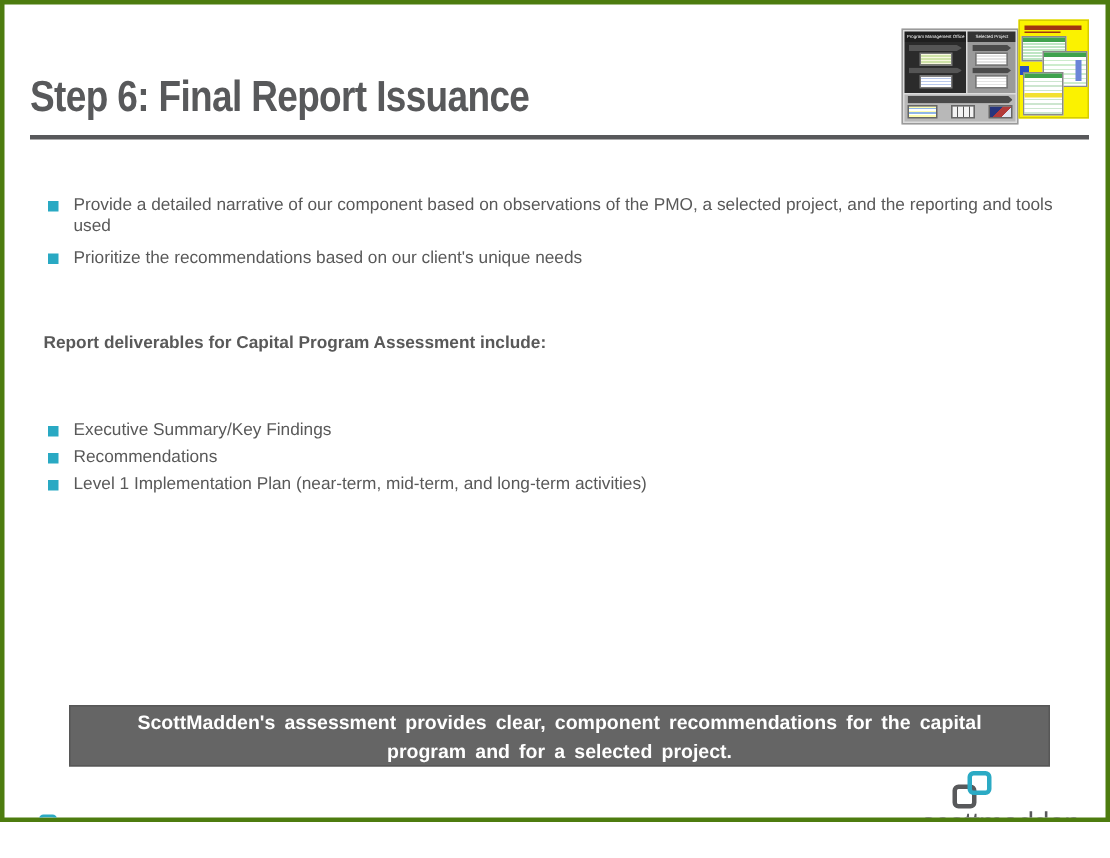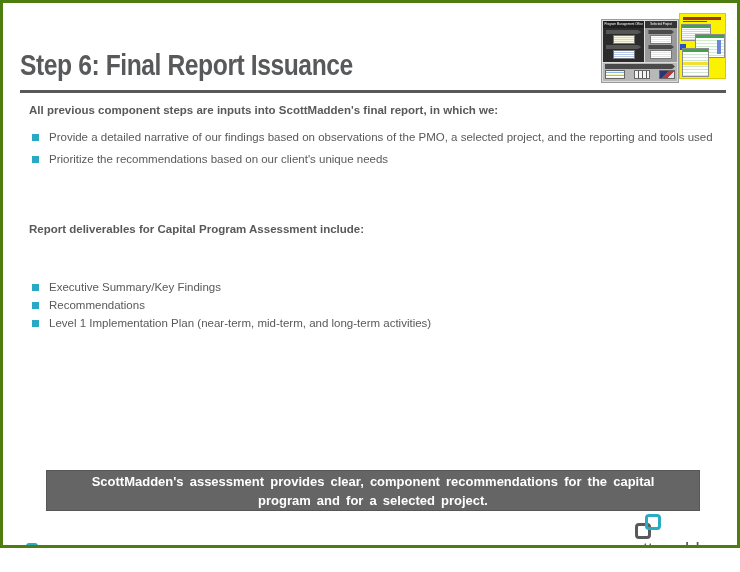--- a/index.html
+++ b/index.html
@@ -171,26 +171,25 @@
       </div>
     </div>
     <div class="tc-card tc-cardC">
       <div class="hdr"></div>
       <div class="rows">
         <div class="hl"></div>
       </div>
     </div>
   </div>
 
-  <div class="intro">All previous component steps are inputs into ScottMadden's final report, in which we:</div>
 
   <div class="bullet-list list-one">
     <div class="b-item">
       <span class="b-sq"></span>
-      <span class="b-text">Provide a detailed narrative of our findings based on observations of the PMO, a selected project, and the reporting and tools used</span>
+      <span class="b-text">Provide a detailed narrative of our component based on observations of the PMO, a selected project, and the reporting and tools used</span>
     </div>
     <div class="b-item">
       <span class="b-sq"></span>
       <span class="b-text">Prioritize the recommendations based on our client's unique needs</span>
     </div>
   </div>
 
   <div class="heading2">Report deliverables for Capital Program Assessment include:</div>
 
   <div class="bullet-list list-two">

